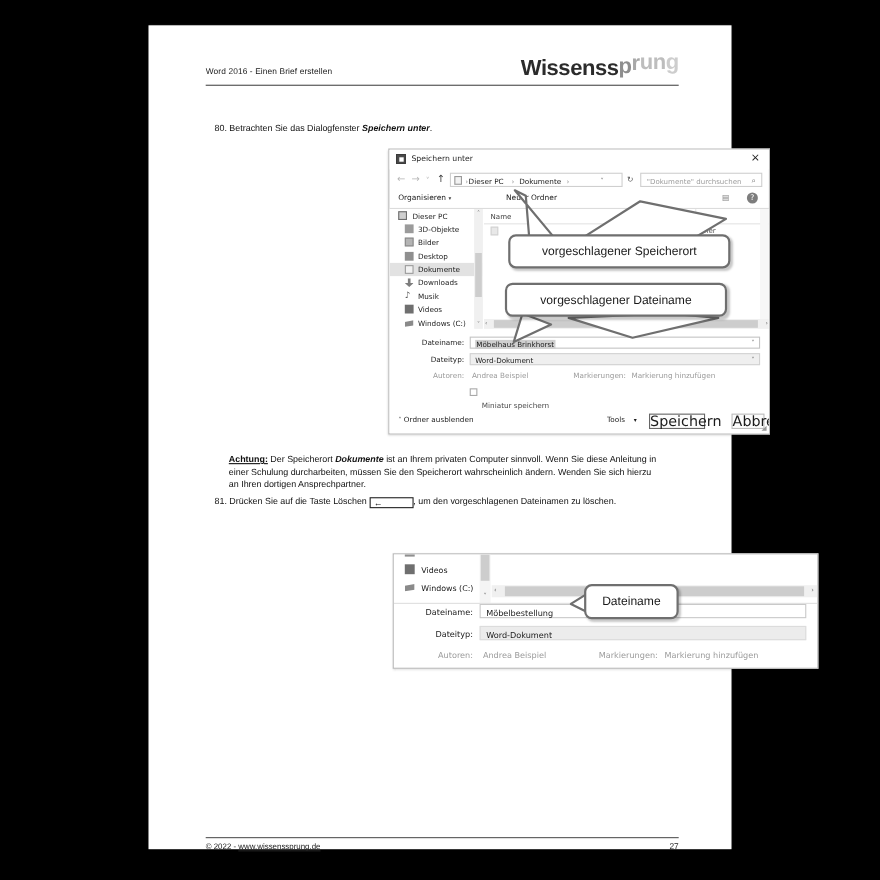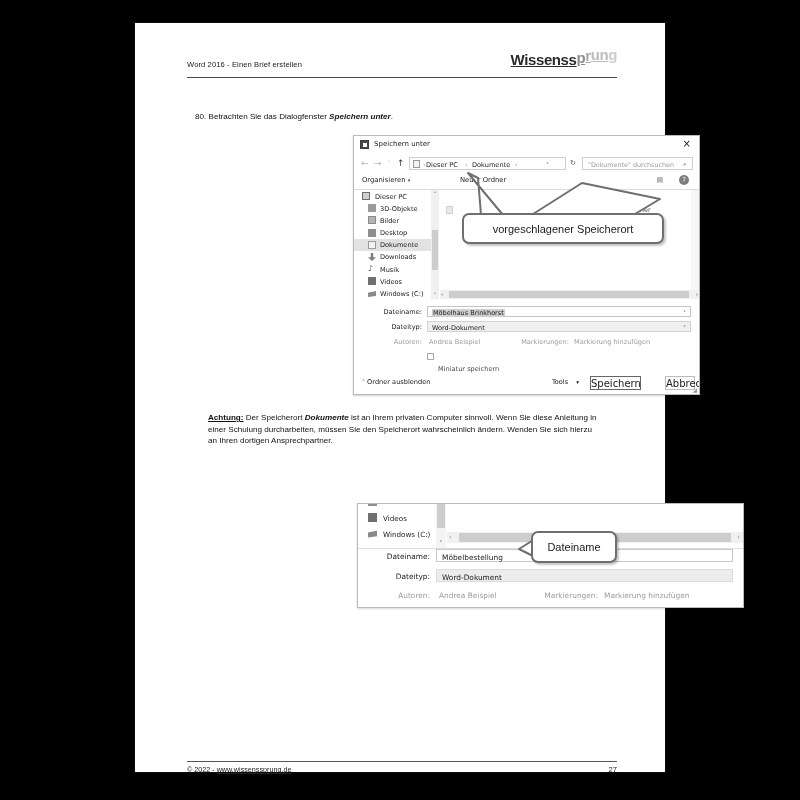--- a/index.html
+++ b/index.html
@@ -10,21 +10,21 @@
   .page{
     position:absolute;left:135px;top:23px;width:530px;height:749px;
     background:#fff;box-shadow:0 0 2px rgba(255,255,255,.15);
   }
 
   
   .hdr{position:absolute;left:52px;top:32px;width:430px;}
   .hdr-line{position:absolute;left:0;top:22px;width:430px;height:1px;background:#4a4a4a;}
   .hdr-title{position:absolute;left:0;top:5px;font-size:7.6px;color:#1a1a1a;letter-spacing:.1px;}
   .logo{position:absolute;right:0;top:-4px;height:24px;white-space:nowrap;}
-  .logo span{font-size:15px;font-weight:bold;letter-spacing:-0.4px;text-decoration:underline;}
+  .logo span{font-size:20px;font-weight:bold;letter-spacing:-0.4px;}
   .logo .l1{color:#2b2b2b;}
   .logo .l2{color:#8e8e8e;position:relative;top:-2px;}
   .logo .l3{color:#a8a8a8;position:relative;top:-4px;}
   .logo .l4{color:#bdbdbd;position:relative;top:-5px;}
   .logo .l5{color:#cdcdcd;position:relative;top:-5px;}
 
   
   .txt{position:absolute;font-size:8.1px;color:#111;line-height:11.6px;}
   .b{font-weight:bold;}
   .bi{font-weight:bold;font-style:italic;}
@@ -140,21 +140,21 @@
   .form{position:absolute;left:0;right:0;bottom:0;height:95px;background:#fff;}
   .form .lab{position:absolute;font-size:6.6px;color:#1b1b1b;text-align:right;}
   .form .labg{position:absolute;font-size:6.6px;color:#9b9b9b;text-align:right;}
   .fld{position:absolute;height:11px;border:1px solid #c4c4c4;background:#fff;box-sizing:border-box;}
   .fld .v{position:absolute;left:4px;top:2px;font-size:6.5px;color:#1b1b1b;}
   .fld .v.selhl{background:#cfcfcf;padding:0 1px;text-align:right;}
   .fld .cv{position:absolute;right:4px;top:1.5px;font-size:6px;color:#555;}
   .fld.grey{background:#efefef;border-color:#d2d2d2;}
   .form .val{position:absolute;font-size:6.6px;color:#9b9b9b;}
   .cbx{position:absolute;width:7px;height:7px;border:1px solid #a9a9a9;background:#fff;box-sizing:border-box;}
-  .btn{position:absolute;height:14px;border:1px solid #bdbdbd;background:#fcfcfc;font-size:10px;color:#1b1b1b;text-align:center;line-height:13px;box-sizing:border-box;}
+  .btn{position:absolute;height:14px;border:1px solid #bdbdbd;background:#fcfcfc;font-size:13px;color:#1b1b1b;text-align:center;line-height:13px;box-sizing:border-box;}
   .btn.prim{border:1px solid #666;}
   .linkrow{position:absolute;left:8px;bottom:8px;font-size:6.6px;color:#1b1b1b;}
   .linkrow .car{font-size:6px;color:#444;}
   .toolsbtn{position:absolute;font-size:6.6px;color:#1b1b1b;}
   .resz{position:absolute;right:2px;bottom:1px;font-size:6px;color:#9a9a9a;}
 
   
   .callout{position:absolute;}
   .callout .box{
     position:absolute;border:2px solid #6f6f6f;background:#fff;border-radius:7px;
@@ -289,20 +289,27 @@
         <div class="lb">Windows (C:)</div>
       </div>
     </div>
     <div class="side-sb">
       <div class="up">˄</div>
       <div class="thumb"></div>
       <div class="dn">˅</div>
     </div>
 
     <div class="flist">
+      <div class="colhdr">
+        <div class="c ch-name">Name</div>
+        <div class="colsep" style="left:130px;"></div>
+        <div class="c ch-date">Änderungsdatum</div>
+        <div class="colsep" style="left:192px;"></div>
+        <div class="c ch-typ">Typ</div>
+      </div>
       <div class="row1">
         <div class="fic"></div>
         <div class="fn"></div>
         <div class="ft">dner</div>
       </div>
       <div class="flist-sb"></div>
       <div class="flist-hsb">
         <div class="lt">‹</div>
         <div class="thumb"></div>
         <div class="rt">›</div>
@@ -345,25 +352,36 @@
   </div>
 
   <div class="callout" style="left:325px;top:140px;width:215px;height:80px;">
     <svg width="215" height="80" viewBox="0 0 215 80">
       <path d="M 22 64 L 18 15 L 8 10 L 48 58 Z" fill="#ffffff" stroke="#6f6f6f" stroke-width="2" stroke-linejoin="round"></path>
       <path d="M 62 58 L 122 20 L 200 36 L 160 60 Z" fill="#ffffff" stroke="#6f6f6f" stroke-width="2" stroke-linejoin="round"></path>
     </svg>
     <div class="box" style="left:2px;top:50px;width:198px;height:27px;font-size:11px;">vorgeschlagener Speicherort</div>
   </div>
 
+  <div class="callout" style="left:322px;top:232px;width:215px;height:62px;">
+    <svg width="215" height="62" viewBox="0 0 215 62">
+      <path d="M 18 30 L 10 56 L 44 40 Z" fill="#ffffff" stroke="#6f6f6f" stroke-width="2" stroke-linejoin="round"></path>
+      <path d="M 60 34 L 118 52 L 196 34 L 150 30 Z" fill="#ffffff" stroke="#6f6f6f" stroke-width="2" stroke-linejoin="round"></path>
+    </svg>
+    <div class="box" style="left:2px;top:2px;width:198px;height:27px;font-size:11px;">vorgeschlagener Dateiname</div>
+  </div>
 
   <div class="txt para-achtung">
     <span class="b u">Achtung:</span><span> Der Speicherort </span><span class="bi">Dokumente</span><span> ist an Ihrem privaten Computer sinnvoll. Wenn Sie diese Anleitung in einer Schulung durcharbeiten, müssen Sie den Speicherort wahrscheinlich ändern. Wenden Sie sich hierzu an Ihren dortigen Ansprechpartner.</span>
   </div>
 
+  <div class="txt step81">
+    <span>81.</span>
+    <span>Drücken Sie auf die Taste Löschen </span><span class="keycap">←</span><span>, um den vorgeschlagenen Dateinamen zu löschen.</span>
+  </div>
 
 
   <div class="shot2">
     <div class="sbar">
       <div class="partial"></div>
       <div class="srow" style="margin-top:6px;">
         <div class="ic ic-vid"></div>
         <div class="lb">Videos</div>
       </div>
       <div class="srow">

